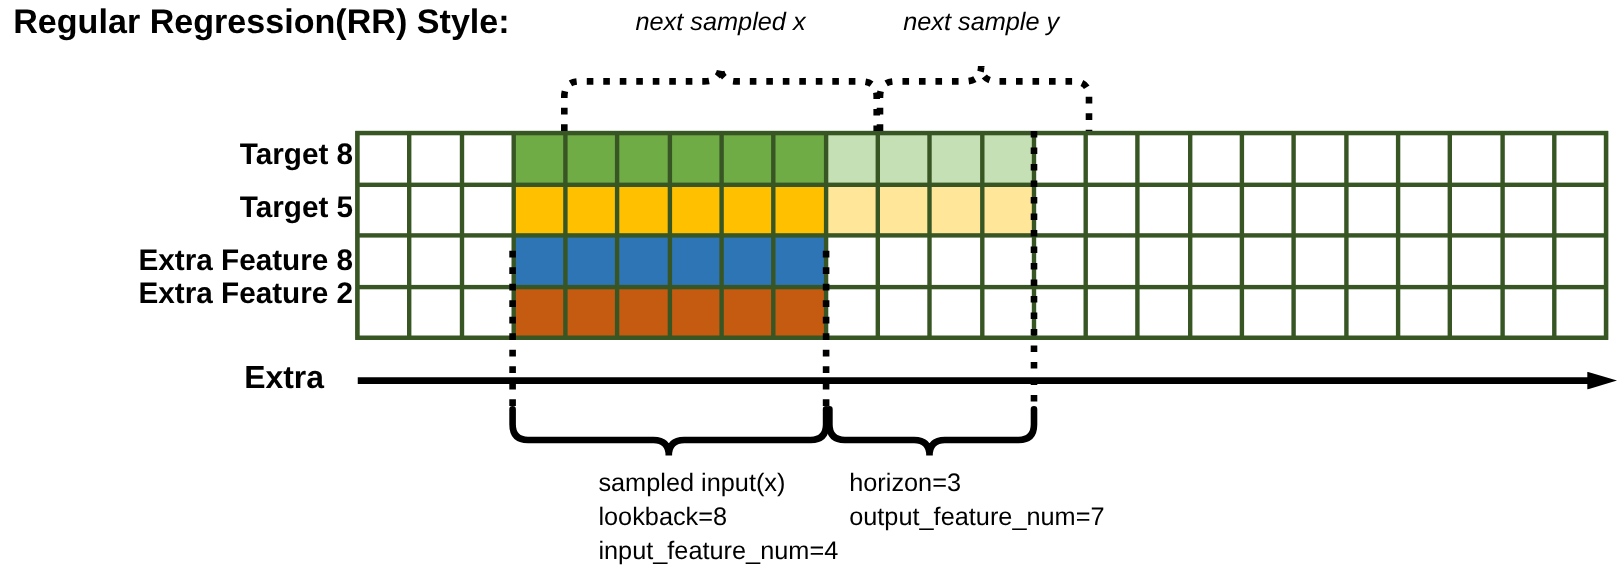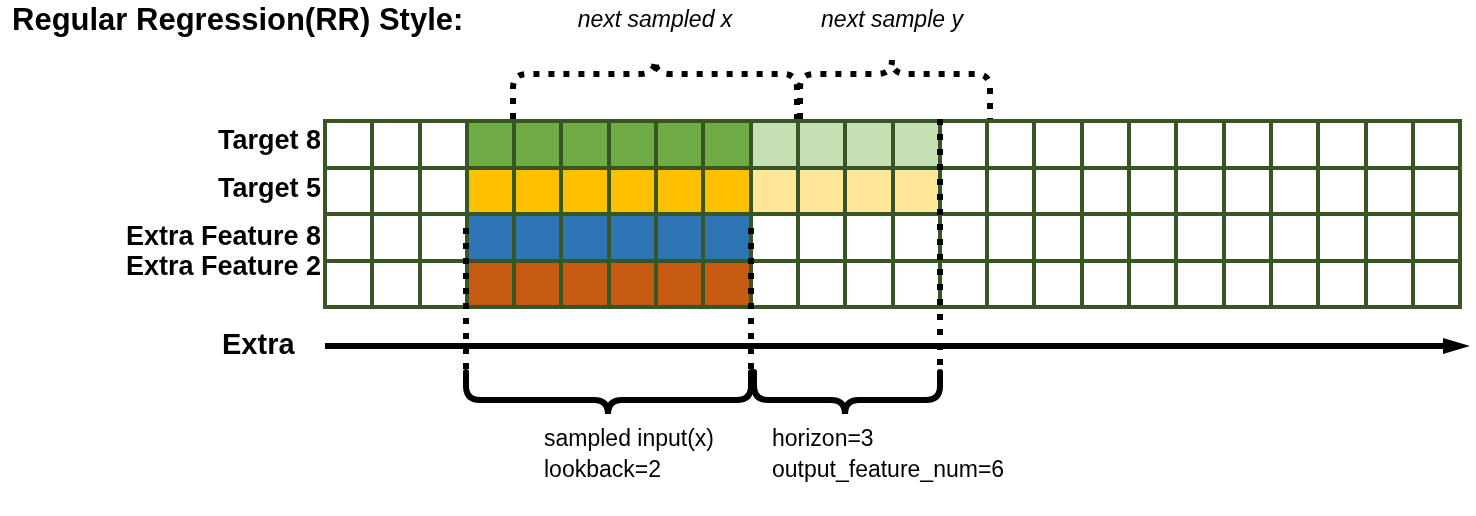--- a/index.html
+++ b/index.html
@@ -228,25 +228,26 @@
   <svg id="time-axis" viewBox="0 0 1145 16">
     <line x1="0" y1="8" x2="1123" y2="8" stroke="#000000" stroke-width="6"></line>
     <polygon points="1118,0 1145,8 1118,16" fill="#000000"></polygon>
   </svg>
 
   <div class="top-anno" style="left:655px; top:6px;">next sampled x</div>
   <div class="top-anno" style="left:892px; top:6px;">next sample y</div>
 
   <div class="bot-anno" style="left:508px; top:423px;margin-left:36px;">
     <div>sampled input(x)</div>
-    <div>lookback=2</div>
+    <div>lookback=8</div>
+    <div>input_feature_num=4</div>
   </div>
   <div class="bot-anno" style="left:772px; top:423px;">
     <div>horizon=3</div>
-    <div>output_feature_num=6</div>
+    <div>output_feature_num=7</div>
   </div>
 
   <svg id="overlay" viewBox="0 0 1476 516">
 
     <g fill="none" stroke="#000000" stroke-width="6" stroke-linecap="butt" stroke-dasharray="6 9">
       <path d="M 513,119 L 513,88 Q 513,74 527,74 L 640,74 Q 655,74 655,60 Q 655,74 670,74 L 783,74 Q 797,74 797,88 L 797,119"></path>
     </g>
 
     <g fill="none" stroke="#000000" stroke-width="6" stroke-linecap="butt" stroke-dasharray="6 9">
       <path d="M 800,119 L 800,88 Q 800,74 814,74 L 877,74 Q 892,74 892,60 Q 892,74 907,74 L 976,74 Q 990,74 990,88 L 990,119"></path>

